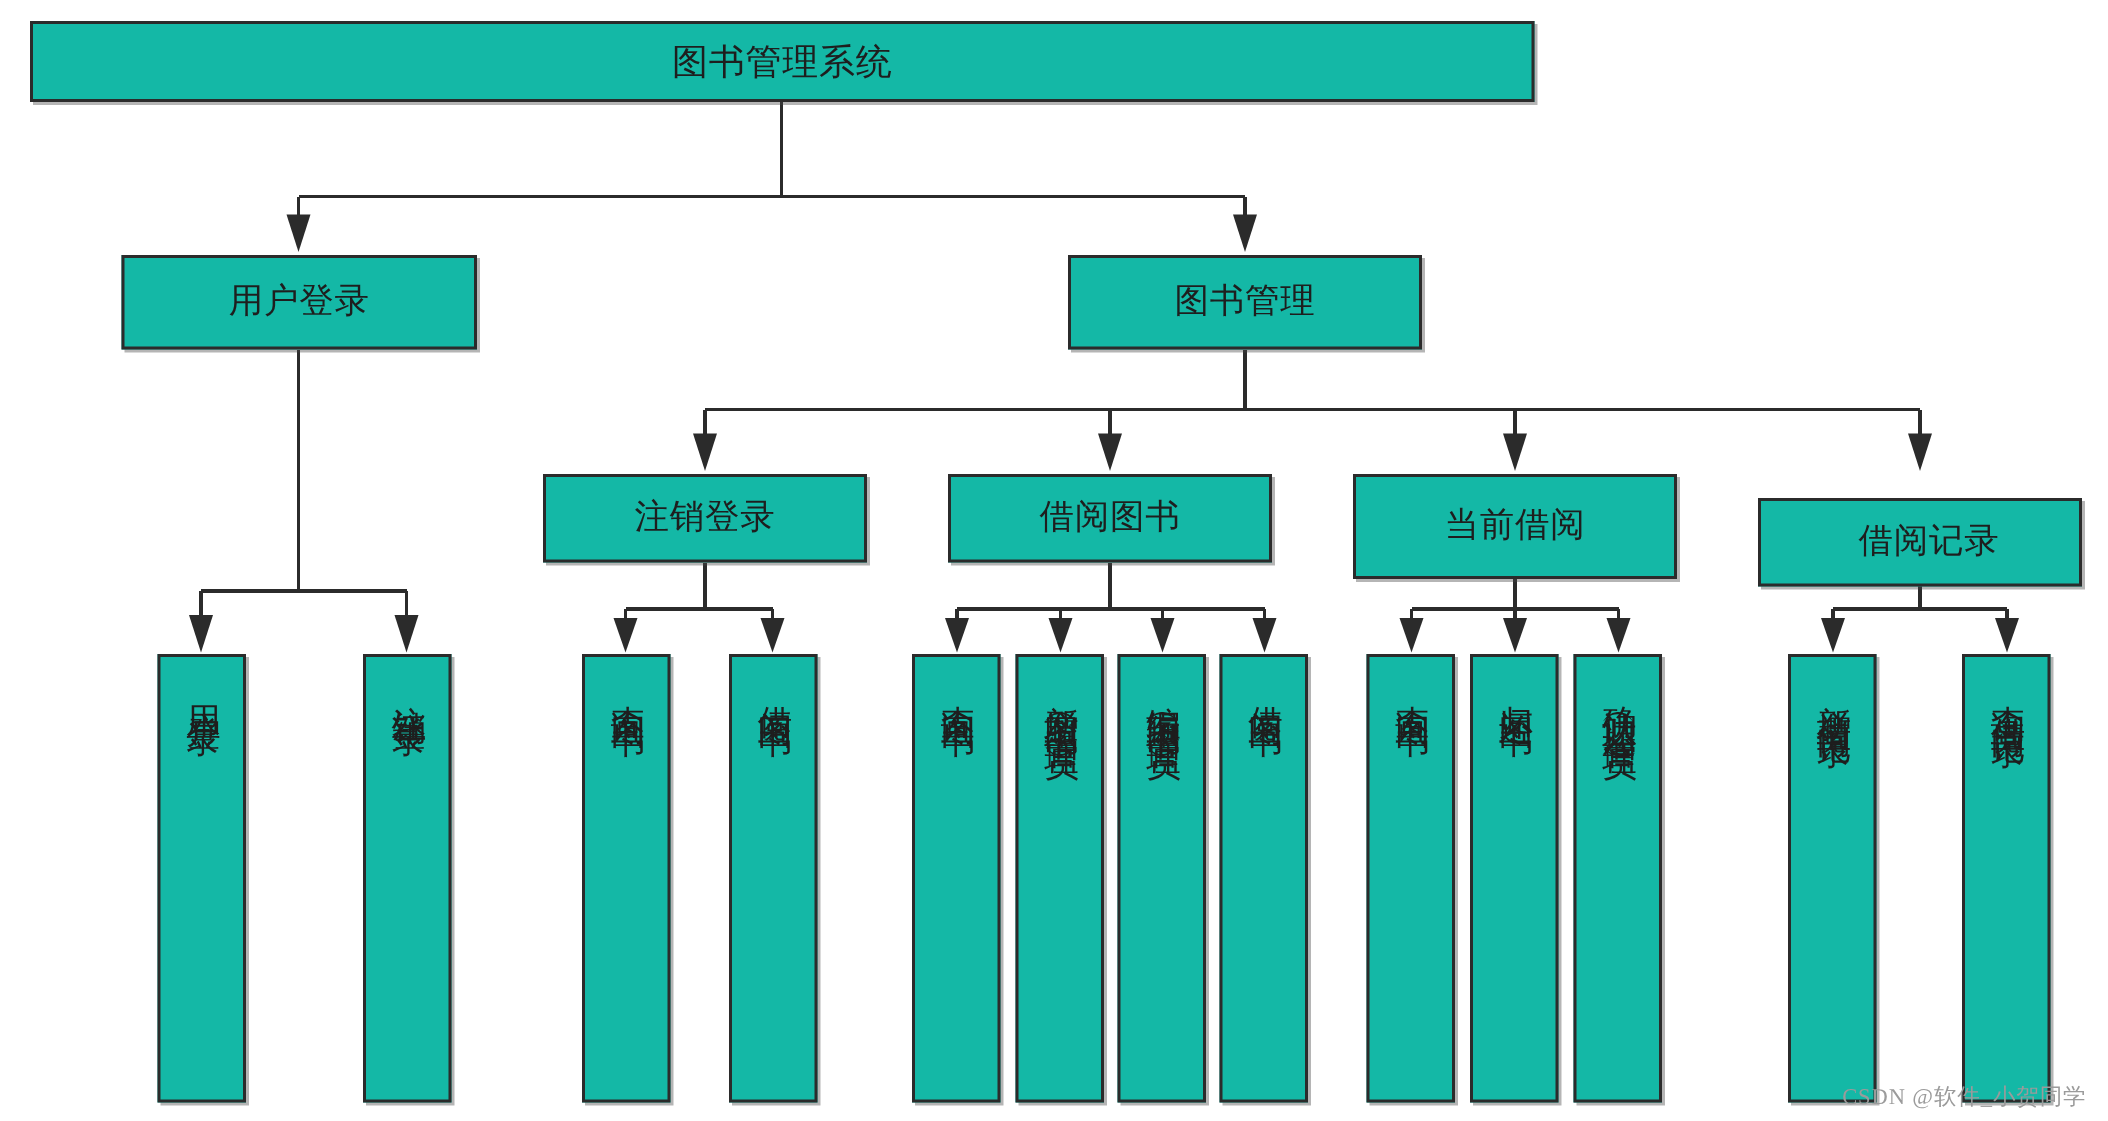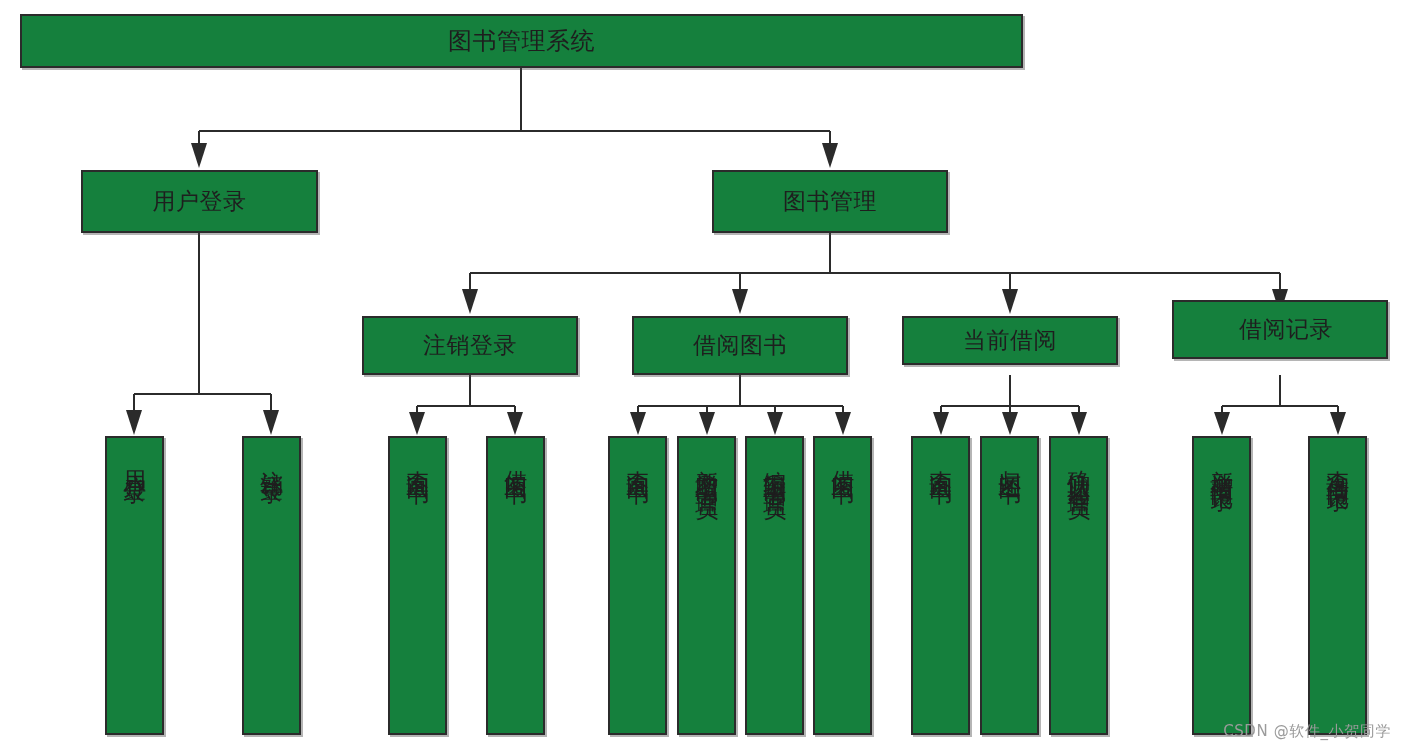--- a/index.html
+++ b/index.html
@@ -28,21 +28,21 @@
     stroke-width:2.2;
     fill:none;
     shape-rendering:crispEdges;
   }
   #wires polygon{ fill:#2b2b2b; stroke:none; }
 
   
   .node{
     position:absolute;
     box-sizing:border-box;
-    background:#15803d;
+    background:#14b8a6;
     border:2.4px solid #2b2b2b;
     box-shadow:2px 2px 0 0 rgba(70,70,70,.40);
     display:flex;
     align-items:center;
     justify-content:center;
     text-align:center;
     z-index:2;
   }
   .node .label{
     display:block;
@@ -78,20 +78,21 @@
   #watermark{
     position:absolute;
     right:14px;
     bottom:6px;
     font-size:15px;
     color:#9b9b9b;
     letter-spacing:.6px;
     white-space:nowrap;
     z-index:5;
     user-select:none;
+    font-family:Liberation Serif, serif;
   }
 </style>
 </head>
 <body>
 
 <div id="canvas">
 
   <svg id="wires" viewBox="0 0 1405 747" width="1405" height="747">
 
     <line x1="521" y1="68" x2="521" y2="131"></line>
@@ -165,24 +166,24 @@
   <div class="node h" style="left:712px; top:170px; width:236px; height:63px;justify-content:center;">
     <span class="label">图书管理</span>
   </div>
 
   <div class="node h" style="left:362px; top:316px; width:216px; height:59px;">
     <span class="label">注销登录</span>
   </div>
   <div class="node h" style="left:632px; top:316px; width:216px; height:59px;">
     <span class="label">借阅图书</span>
   </div>
-  <div class="node h" style="left:902px; top:316px; width:216px; height:49px;">
+  <div class="node h" style="left:902px; top:316px; width:216px; height:70px;">
     <span class="label">当前借阅</span>
   </div>
-  <div class="node h" style="left:1172px; top:300px; width:216px; height:59px;padding-left:12px;">
+  <div class="node h" style="left:1172px; top:332px; width:216px; height:59px;padding-left:12px;">
     <span class="label">借阅记录</span>
   </div>
 
   <div class="node v" style="left:105px; top:436px; width:59px; height:299px;">
     <span class="label">用户登录</span>
   </div>
   <div class="node v" style="left:242px; top:436px; width:59px; height:299px;">
     <span class="label">注销登录</span>
   </div>
 

